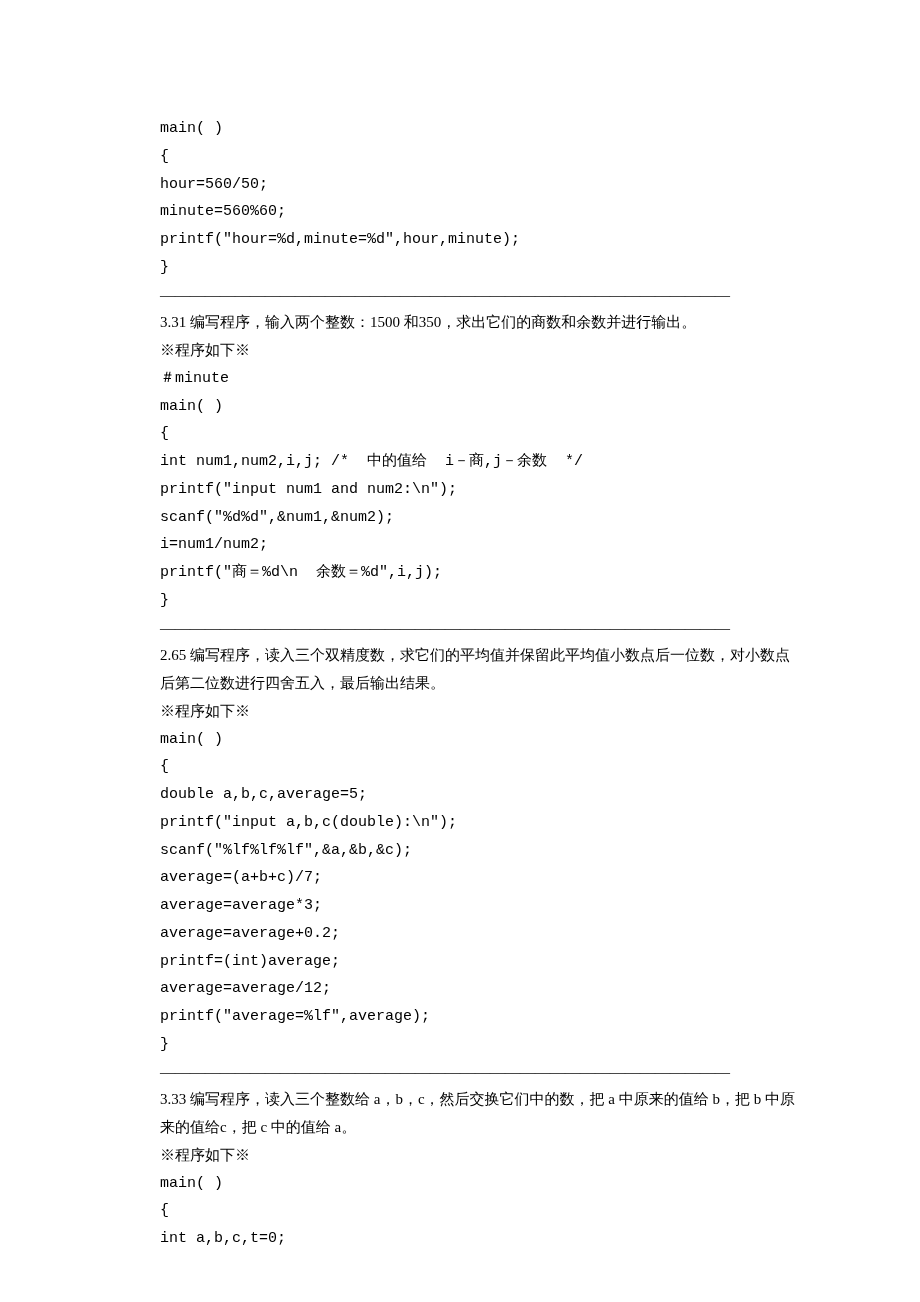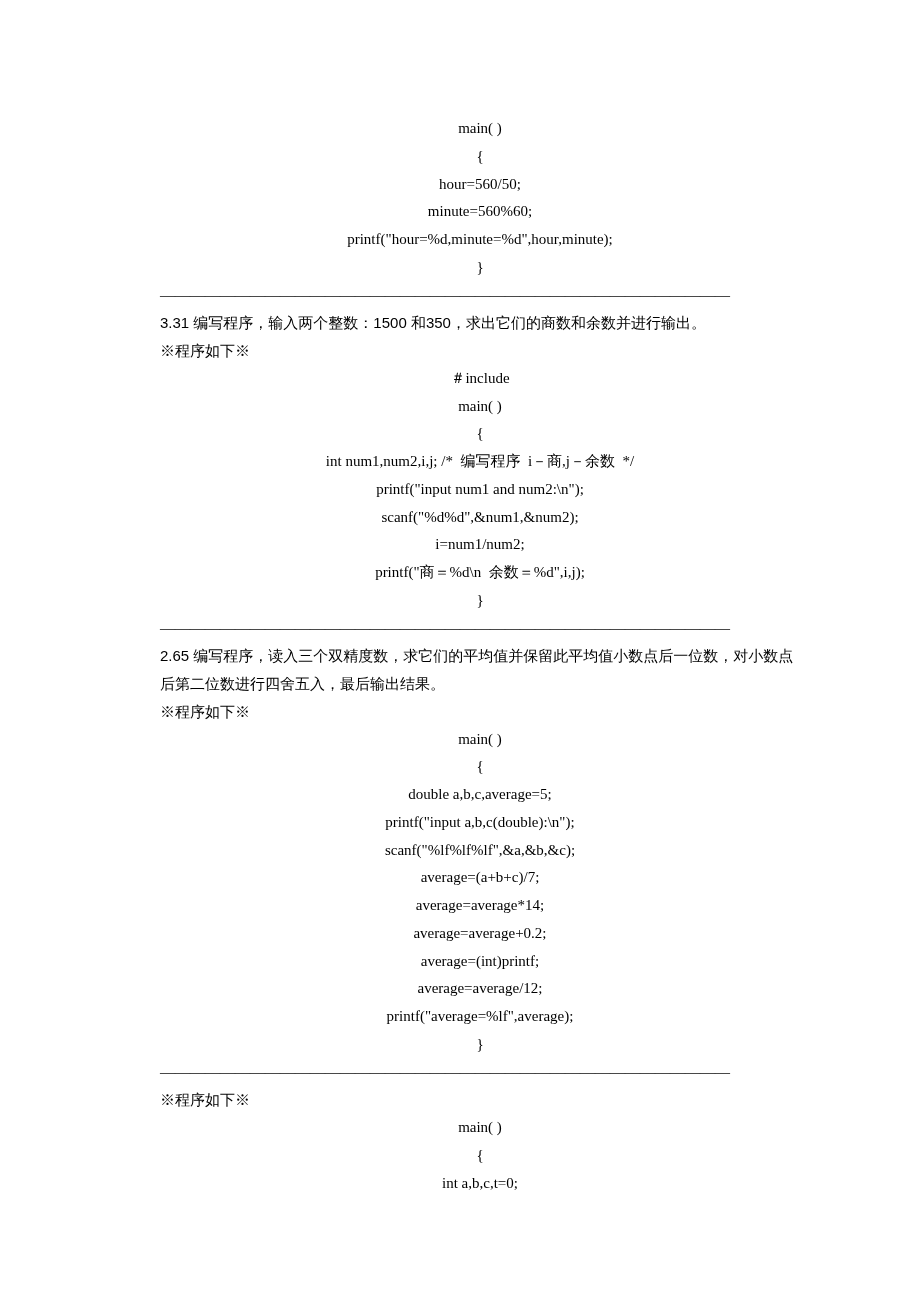--- a/index.html
+++ b/index.html
@@ -11,30 +11,29 @@
     color: #000;
     line-height: 1.85;
   }
   .page {
     width: 920px;
     min-height: 1302px;
     padding: 115px 120px 80px 160px;
     box-sizing: border-box;
   }
   .code {
-    font-family: Liberation Serif, serif;
+    font-family: Liberation Mono, monospace;
     white-space: pre-wrap;
-    text-align: center;
   }
   .sep {
     letter-spacing: 0px;
     font-family: "Times New Roman", serif;
   }
   .zh {
-    font-family: Liberation Sans, sans-serif;
+    font-family: Liberation Serif, serif;
   }
 </style>
 </head>
 <body>
 
 <div class="page">
 
   <div>
     <div class="code">main( )</div>
     <div class="code">{</div>
@@ -42,52 +41,53 @@
     <div class="code">minute=560%60;</div>
     <div class="code">printf("hour=%d,minute=%d",hour,minute);</div>
     <div class="code">}</div>
   </div>
 
   <div class="sep">——————————————————————————————————————</div>
 
   <div class="zh">3.31 编写程序，输入两个整数：1500 和350，求出它们的商数和余数并进行输出。</div>
   <div class="zh">※程序如下※</div>
   <div>
-    <div class="code">＃include</div>
+    <div class="code">＃minute</div>
     <div class="code">main( )</div>
     <div class="code">{</div>
-    <div class="code">int num1,num2,i,j; /*  编写程序  i－商,j－余数  */</div>
+    <div class="code">int num1,num2,i,j; /*  中的值给  i－商,j－余数  */</div>
     <div class="code">printf("input num1 and num2:\n");</div>
     <div class="code">scanf("%d%d",&amp;num1,&amp;num2);</div>
     <div class="code">i=num1/num2;</div>
     <div class="code">printf("商＝%d\n  余数＝%d",i,j);</div>
     <div class="code">}</div>
   </div>
 
   <div class="sep">——————————————————————————————————————</div>
 
   <div class="zh">2.65 编写程序，读入三个双精度数，求它们的平均值并保留此平均值小数点后一位数，对小数点后第二位数进行四舍五入，最后输出结果。</div>
   <div class="zh">※程序如下※</div>
   <div>
     <div class="code">main( )</div>
     <div class="code">{</div>
     <div class="code">double a,b,c,average=5;</div>
     <div class="code">printf("input a,b,c(double):\n");</div>
     <div class="code">scanf("%lf%lf%lf",&amp;a,&amp;b,&amp;c);</div>
     <div class="code">average=(a+b+c)/7;</div>
-    <div class="code">average=average*14;</div>
+    <div class="code">average=average*3;</div>
     <div class="code">average=average+0.2;</div>
-    <div class="code">average=(int)printf;</div>
+    <div class="code">printf=(int)average;</div>
     <div class="code">average=average/12;</div>
     <div class="code">printf("average=%lf",average);</div>
     <div class="code">}</div>
   </div>
 
   <div class="sep">——————————————————————————————————————</div>
 
+  <div class="zh">3.33 编写程序，读入三个整数给 a，b，c，然后交换它们中的数，把 a 中原来的值给 b，把 b 中原来的值给c，把 c 中的值给 a。</div>
   <div class="zh">※程序如下※</div>
   <div>
     <div class="code">main( )</div>
     <div class="code">{</div>
     <div class="code">int a,b,c,t=0;</div>
 
   </div>
 
 </div>
 

